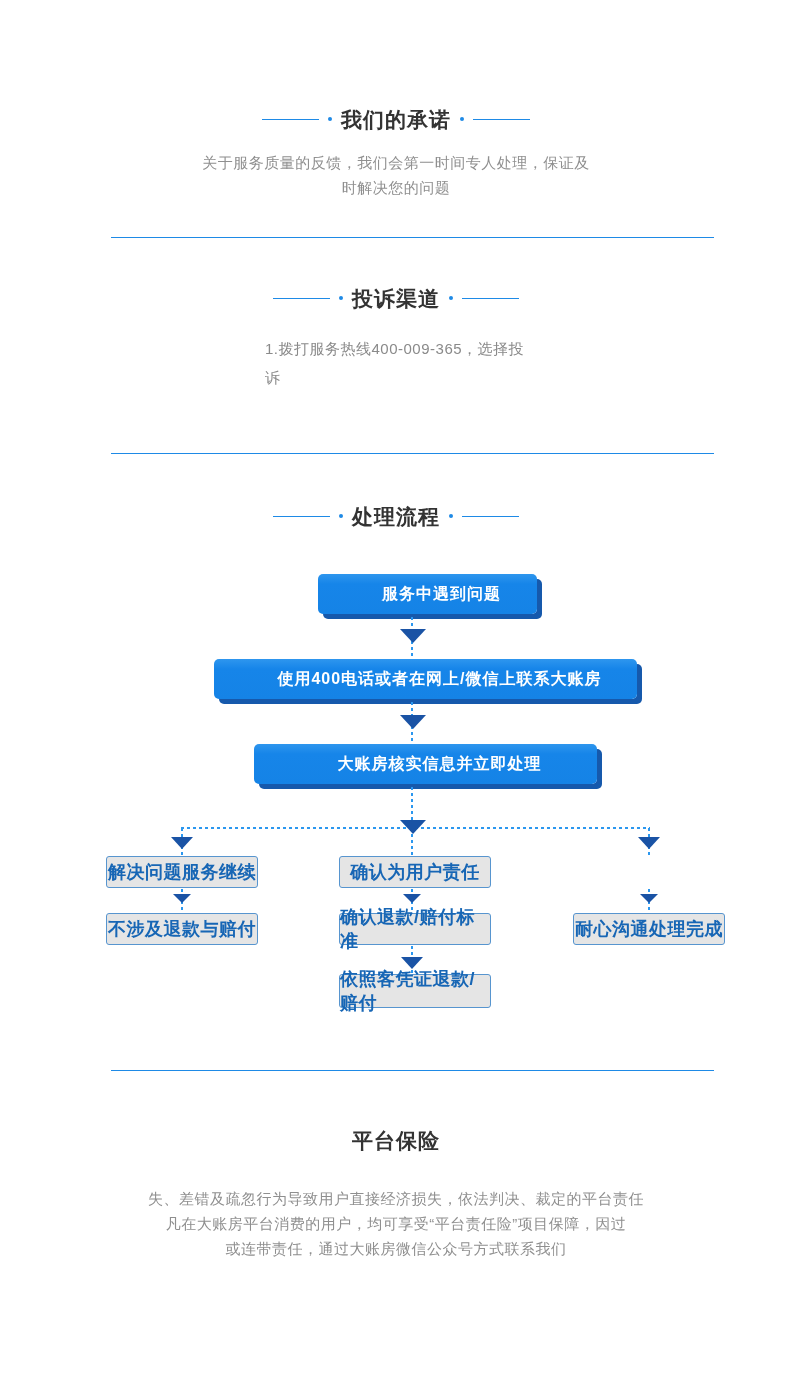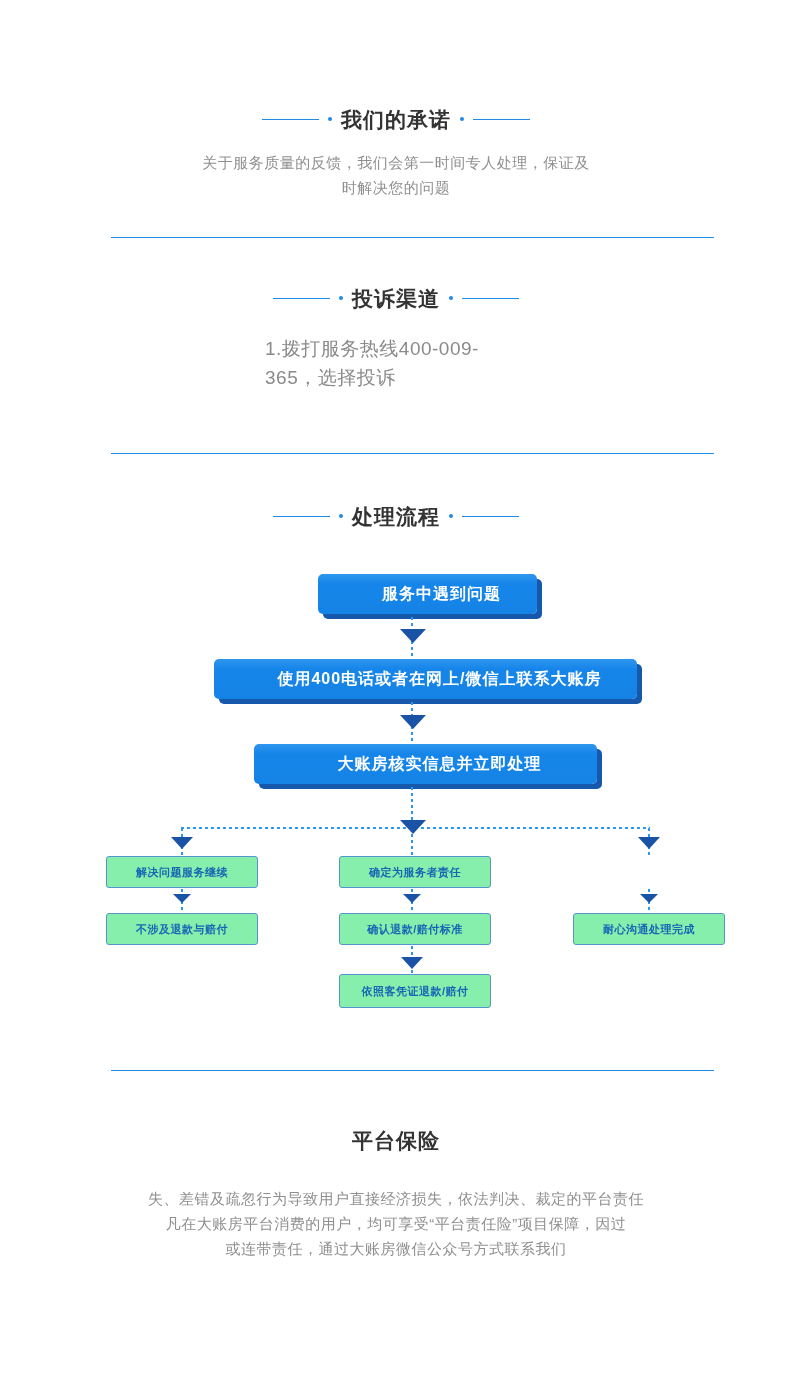--- a/index.html
+++ b/index.html
@@ -21,33 +21,33 @@
   .divider{position:absolute;left:95px;width:603px;height:1px;background:#1E8AE6;}
   
   .para{
     position:absolute;left:0;right:0;text-align:center;
     font-size:15px;line-height:25px;color:#8F8F8F;letter-spacing:0.5px;
   }
   .list-block{
     position:absolute;left:0;right:0;display:flex;flex-direction:column;align-items:center;
   }
   .list-block .item{
-    width:262px;text-align:left;font-size:19px;line-height:29px;color:#8A8A8A;letter-spacing:0.5px;
+    width:262px;text-align:left;font-size:15px;line-height:29px;color:#8A8A8A;letter-spacing:0.5px;
   }
   
   .flow-box{
     position:absolute;display:flex;align-items:center;justify-content:center;
     background:linear-gradient(180deg,#2E96EE 0%,#1685E9 25%,#1583E6 100%);
     border-radius:5px;box-shadow:5px 5px 0 0 #1659AC;
     color:#ffffff;font-size:16px;font-weight:700;letter-spacing:1px;padding-left:28px;
   }
   .branch-box{
     position:absolute;display:flex;align-items:center;justify-content:center;
-    background:#86efac;border:1px solid #5795CF;border-radius:3px;box-sizing:border-box;
-    color:#1766B5;font-size:11px;font-weight:700;letter-spacing:0.5px;
+    background:#e5e5e5;border:1px solid #5795CF;border-radius:3px;box-sizing:border-box;
+    color:#1766B5;font-size:18px;font-weight:700;letter-spacing:0.5px;
   }
   .v-dash{
     position:absolute;width:2px;
     background:repeating-linear-gradient(to bottom,#2B97EF 0,#2B97EF 3px,transparent 3px,transparent 6px);
   }
   .h-dash{
     position:absolute;height:2px;
     background:repeating-linear-gradient(to right,#2B97EF 0,#2B97EF 3px,transparent 3px,transparent 6px);
   }
   .tri{position:absolute;width:0;height:0;border-style:solid;border-color:#1A53A5 transparent transparent transparent;}
@@ -108,21 +108,21 @@
   <div class="v-dash" style="left:395px;top:771px;height:41px;"></div>
   <div class="h-dash" style="left:165px;top:811px;width:469px;"></div>
   <div class="v-dash" style="left:165px;top:812px;height:28px;"></div>
   <div class="v-dash" style="left:395px;top:812px;height:28px;"></div>
   <div class="v-dash" style="left:632px;top:812px;height:28px;"></div>
   <div class="tri tri-lg" style="left:384px;top:804px;"></div>
   <div class="tri tri-md" style="left:155px;top:821px;"></div>
   <div class="tri tri-md" style="left:622px;top:821px;"></div>
 
   <div class="branch-box" style="left:90px;top:840px;width:152px;height:32px;">解决问题服务继续</div>
-  <div class="branch-box" style="left:323px;top:840px;width:152px;height:32px;">确定为服务者责任</div>
+  <div class="branch-box" style="left:323px;top:840px;width:152px;height:32px;">确认为用户责任</div>
 
   <div class="v-dash" style="left:165px;top:873px;height:24px;"></div>
   <div class="v-dash" style="left:395px;top:873px;height:24px;"></div>
   <div class="v-dash" style="left:632px;top:873px;height:24px;"></div>
   <div class="tri tri-sm" style="left:157px;top:878px;"></div>
   <div class="tri tri-sm" style="left:387px;top:878px;"></div>
   <div class="tri tri-sm" style="left:624px;top:878px;"></div>
 
   <div class="branch-box" style="left:90px;top:897px;width:152px;height:32px;">不涉及退款与赔付</div>
   <div class="branch-box" style="left:323px;top:897px;width:152px;height:32px;">确认退款/赔付标准</div>

